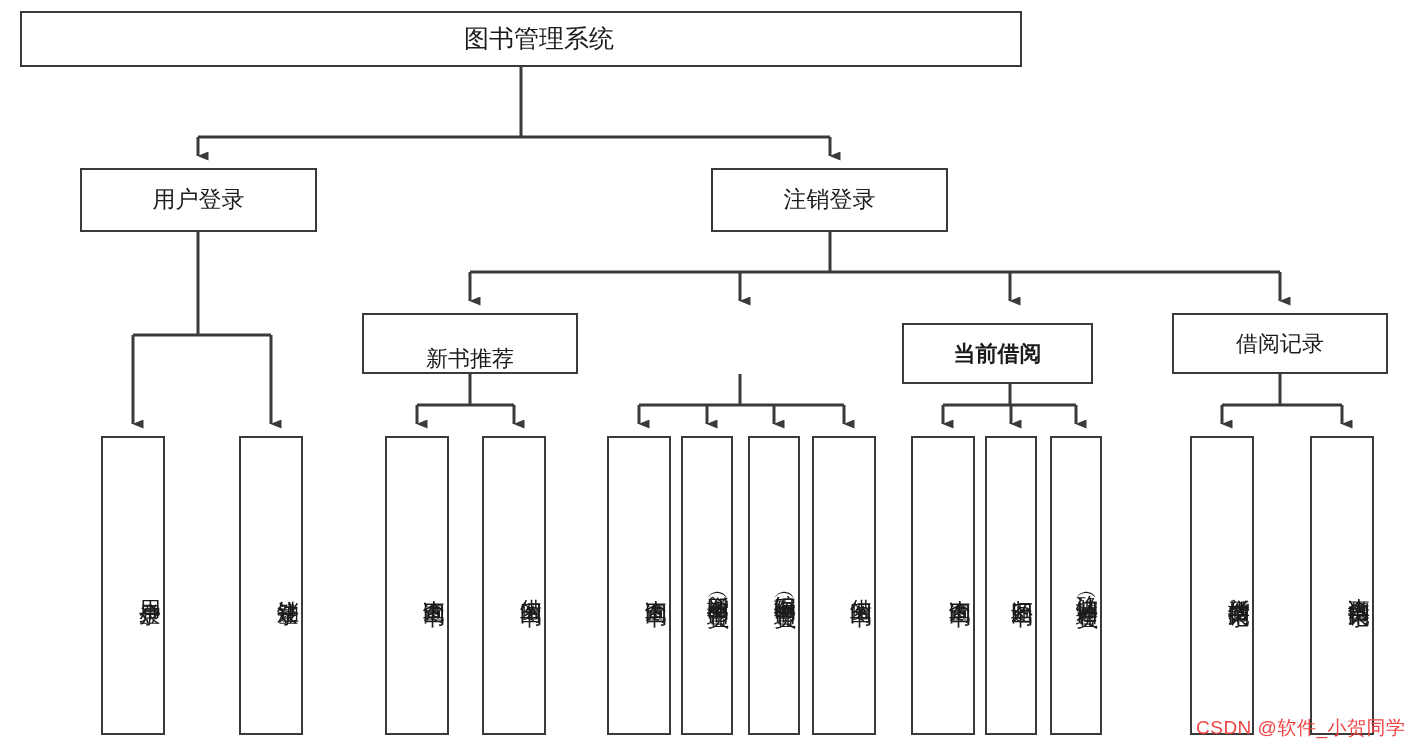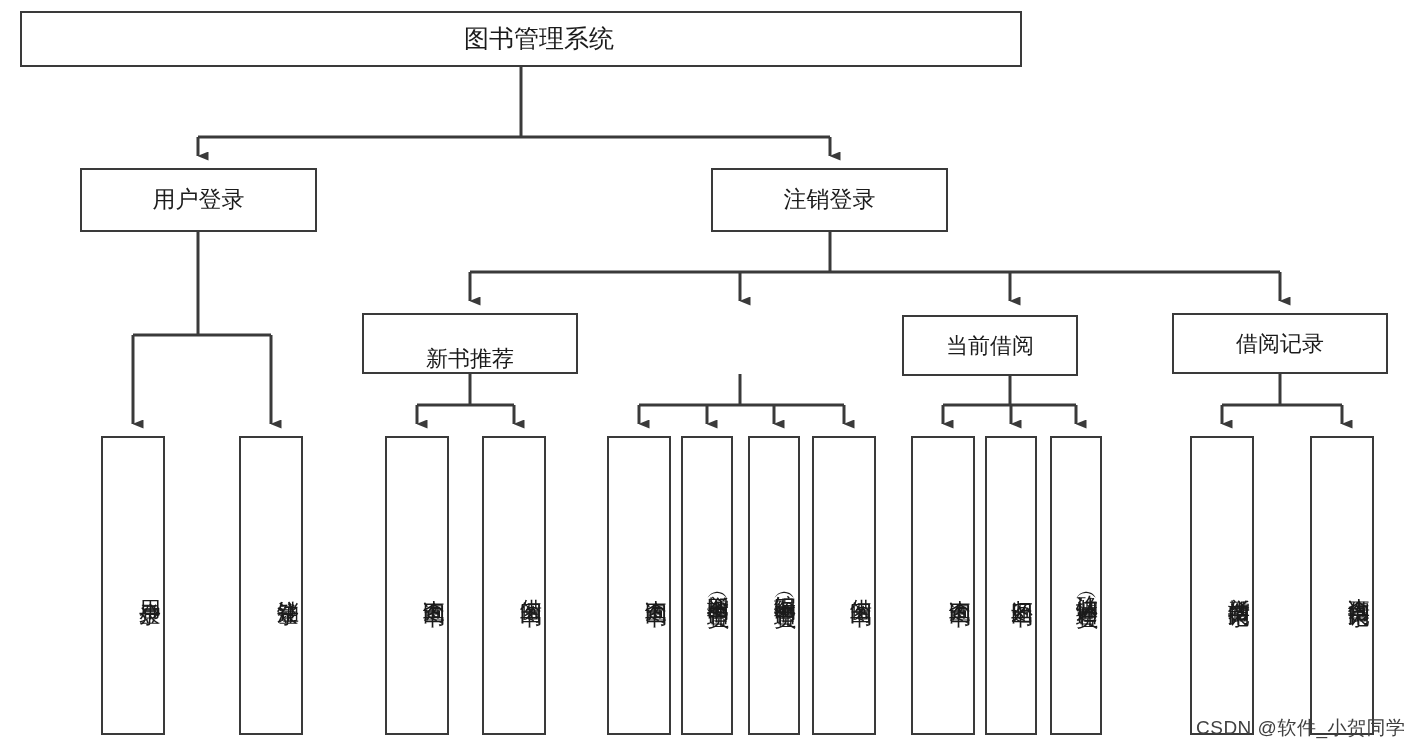--- a/index.html
+++ b/index.html
@@ -56,21 +56,21 @@
     position: absolute;
     left: 0;
     top: 0;
     width: 1405px;
     height: 747px;
     pointer-events: none;
   }
   .watermark {
     position: absolute;
     font-size: 19px;
-    color: #404040;
+    color: #ef4444;
     white-space: nowrap;
     letter-spacing: 0.5px;
   }
 </style>
 </head>
 <body>
 
 <div id="canvas">
 
   <svg class="links" viewBox="0 0 1405 747">
@@ -130,21 +130,21 @@
   <div class="node lvl2" style="left:80px; top:168px; width:237px; height:64px;">
     <span>用户登录</span>
   </div>
   <div class="node lvl2" style="left:711px; top:168px; width:237px; height:64px;">
     <span>注销登录</span>
   </div>
 
   <div class="node lvl3" style="left:362px; top:313px; width:216px; height:61px;align-items:flex-end;">
     <span>新书推荐</span>
   </div>
-  <div class="node lvl3" style="left:902px; top:315px; width:176px; height:61px;">
+  <div class="node lvl3" style="left:902px; top:323px; width:191px; height:61px;font-weight:bold;">
     <span>当前借阅</span>
   </div>
   <div class="node lvl3" style="left:1172px; top:313px; width:216px; height:61px;text-align:center;">
     <span>借阅记录</span>
   </div>
 
   <div class="node leaf" style="left:101px; top:436px; width:64px; height:299px;">
     <span class="vlabel">用户登录</span>
   </div>
   <div class="node leaf" style="left:239px; top:436px; width:64px; height:299px;">

